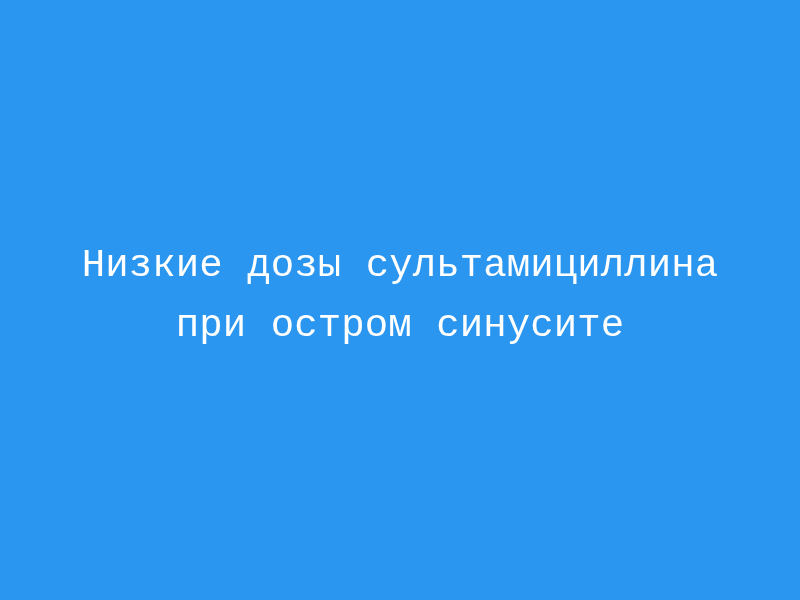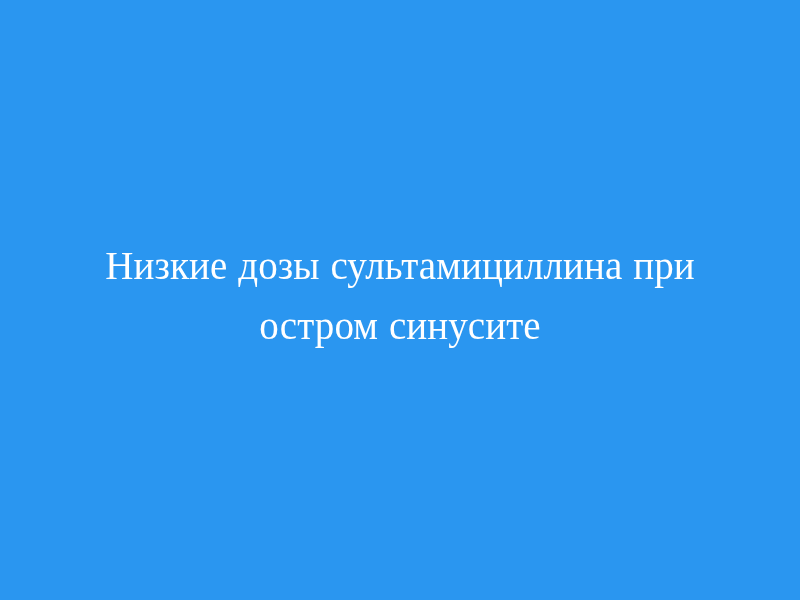--- a/index.html
+++ b/index.html
@@ -25,21 +25,21 @@
   }
   #title-block {
     width: 700px;
     text-align: center;
     
     transform: translateY(-4px);
   }
   #card-title {
     margin: 0;
     color: #ffffff;
-    font-family: Liberation Serif, serif;
+    font-family: Liberation Mono, monospace;
     font-size: 39px;
     font-weight: 400;
     line-height: 60px;
     letter-spacing: 0.1px;
     word-spacing: 1px;
     white-space: normal;
   }
 </style>
 </head>
 <body>

